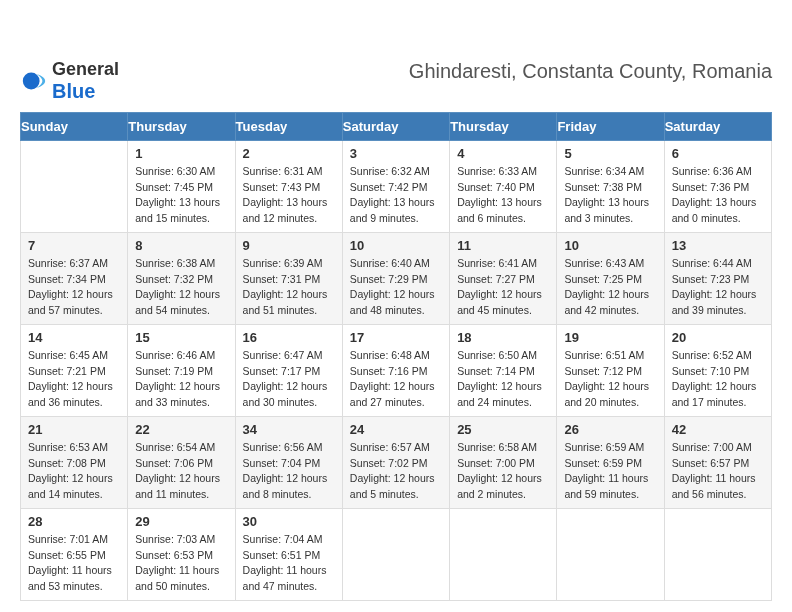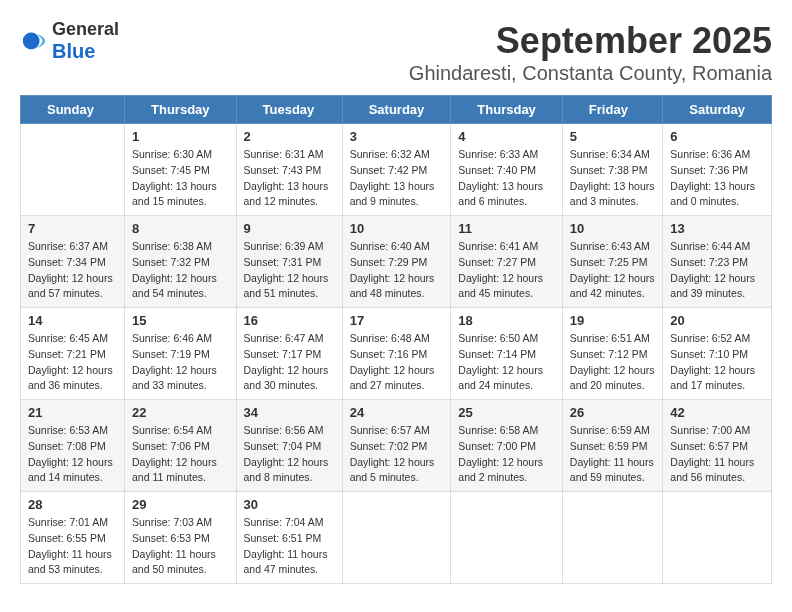--- a/index.html
+++ b/index.html
@@ -8,20 +8,21 @@
       background: #fff;
       width: 792px;
       min-height: 612px;
       padding: 20px;
     }
     .header {
       display: flex;
       justify-content: space-between;
       align-items: flex-start;
       margin-bottom: 10px;
+      margin-top: 40px;
     }
     .logo {
       display: flex;
       align-items: center;
     }
     .logo-text {
       display: flex;
       flex-direction: column;
       line-height: 1.1;
     }
@@ -54,21 +55,21 @@
     }
     .calendar {
       width: 100%;
       border-collapse: collapse;
       border: 1px solid #ccc;
     }
     .calendar th {
       background: #3d7ab5;
       color: #fff;
       text-align: left;
-      padding: 6px 26px;
+      padding: 6px 0;
       font-size: 13px;
       border: 1px solid #5a8fc0;
     }
     .calendar td {
       vertical-align: top;
       padding: 5px 7px;
       border: 1px solid #ddd;
       font-size: 11px;
       color: #333;
       width: calc(100% / 7);
@@ -106,21 +107,20 @@
     <svg class="logo-icon" viewBox="0 0 40 40" xmlns="http://www.w3.org/2000/svg">
       <circle cx="16" cy="20" r="12" fill="#1a6bcc"></circle>
       <path d="M24 10 Q36 14 36 20 Q36 26 24 30 Q32 24 32 20 Q32 16 24 10Z" fill="#4db0e8"></path>
     </svg>
     <div class="logo-text">
       <span class="logo-general">General</span>
       <span class="logo-blue">Blue</span>
     </div>
   </div>
   <div class="title-block">
-    <div class="month-title">September 2025</div>
     <div class="subtitle">Ghindaresti, Constanta County, Romania</div>
   </div>
 </div>
 
 <table class="calendar">
   <thead>
     <tr>
     <th>Sunday</th>
         <th>Thursday</th>
         <th>Tuesday</th>

